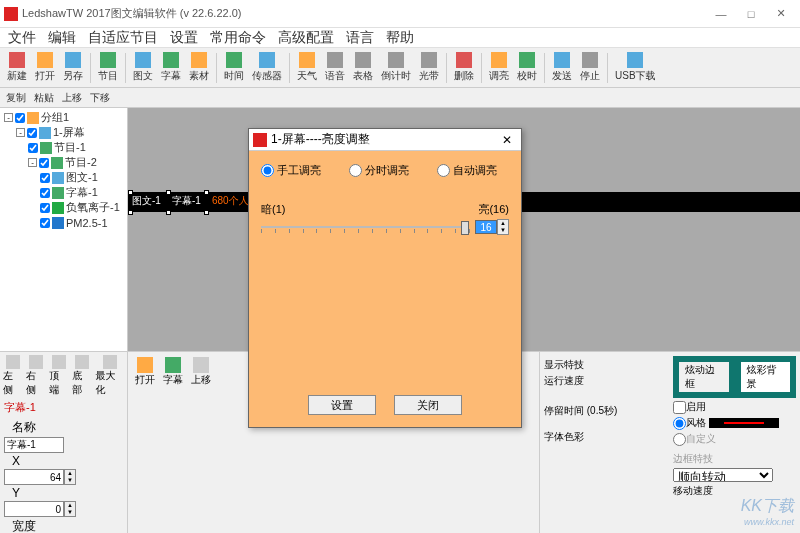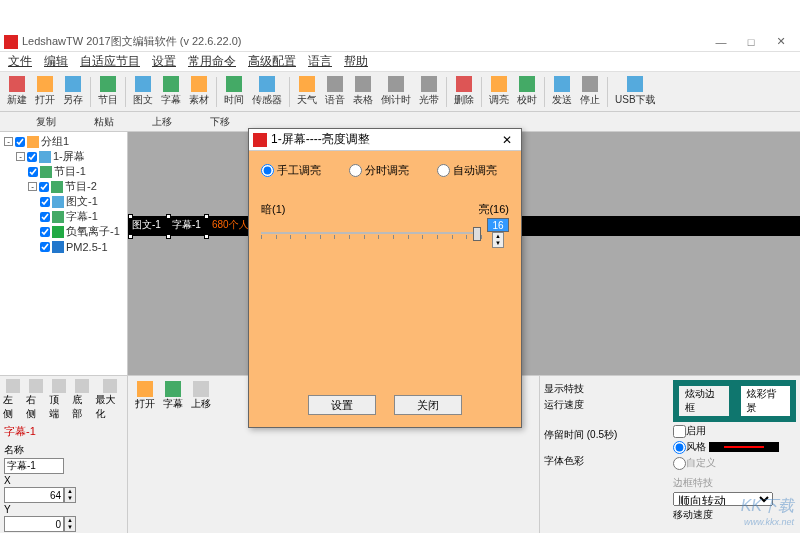--- a/index.html
+++ b/index.html
@@ -1,29 +1,29 @@
 <!DOCTYPE html>
 <html><head>
 <meta charset="utf-8">
 <style>
 * { box-sizing: border-box; margin: 0; padding: 0; }
 body { font-family: "Microsoft YaHei", SimSun, sans-serif; font-size: 11px; background: #fff; width: 800px; height: 533px; overflow: hidden; position: relative; }
-.titlebar { height: 20px; background: #fff; display: flex; align-items: center; padding: 0 4px; border-bottom: 1px solid #e0e0e0; margin-top: 32px; }
+.titlebar { height: 28px; background: #fff; display: flex; align-items: center; padding: 0 4px; border-bottom: 1px solid #e0e0e0; }
 .titlebar .app-icon { width: 14px; height: 14px; background: #d22; margin-right: 4px; }
 .titlebar .title { flex: 1; color: #555; font-size: 11px; }
 .titlebar .winbtn { width: 30px; height: 20px; display: flex; align-items: center; justify-content: center; color: #666; cursor: pointer; }
 .menubar { height: 20px; background: #fff; display: flex; align-items: center; padding: 0 4px; gap: 4px; border-bottom: 1px solid #e0e0e0; }
-.menubar span { color: #333; font-size: 12px; padding: 1px 4px; cursor: pointer; text-decoration: underline; }
+.menubar span { color: #333; font-size: 14px; padding: 1px 4px; cursor: pointer; }
 .toolbar { height: 40px; background: #f0f0f0; display: flex; align-items: center; padding: 2px 4px; gap: 2px; border-bottom: 1px solid #ccc; }
 .tbtn { display: flex; flex-direction: column; align-items: center; padding: 1px 3px; cursor: pointer; min-width: 24px; }
 .tbtn .ticon { width: 16px; height: 16px; }
 .tbtn .tlbl { font-size: 10px; color: #333; margin-top: 1px; }
 .tsep { width: 1px; height: 30px; background: #ccc; margin: 0 2px; }
 .secondbar { height: 20px; background: #f0f0f0; display: flex; align-items: center; padding: 0 4px; gap: 4px; border-bottom: 1px solid #ccc; }
-.sbtn { display: flex; flex-direction: column; align-items: center; font-size: 10px; color: #333; cursor: pointer; padding: 0 2px; margin-left: 30px; }
+.sbtn { display: flex; flex-direction: column; align-items: center; font-size: 10px; color: #333; cursor: pointer; padding: 0 2px; }
 .main { display: flex; height: 243px; }
 .sidebar { width: 128px; background: #fff; border-right: 1px solid #ccc; padding: 2px; overflow: hidden; }
 .tree { font-size: 11px; }
 .tree-node { display: flex; align-items: center; padding: 0 0 0 2px; height: 15px; white-space: nowrap; }
 .tree-node.l1 { padding-left: 14px; }
 .tree-node.l2 { padding-left: 26px; }
 .tree-node.l3 { padding-left: 38px; }
 .tree-exp { width: 9px; height: 9px; border: 1px solid #888; font-size: 8px; line-height: 7px; text-align: center; margin-right: 2px; cursor: pointer; }
 .tree-chk { width: 10px; height: 10px; margin-right: 2px; }
 .tree-icon { width: 12px; height: 12px; margin-right: 2px; }
@@ -33,21 +33,21 @@
 .canvas-handle { position: absolute; width: 5px; height: 5px; background: #fff; border: 1px solid #000; }
 .canvas-text { position: absolute; color: #fff; font-size: 10px; }
 .canvas-red { color: #f60; }
 .bottom-panel { display: flex; height: 188px; border-top: 1px solid #ccc; background: #f0f0f0; }
 .bp-left { width: 128px; border-right: 1px solid #ccc; padding: 2px; }
 .bp-tabs { display: flex; gap: 2px; margin-bottom: 2px; }
 .bp-tab { display: flex; flex-direction: column; align-items: center; font-size: 10px; cursor: pointer; padding: 1px; }
 .bp-tab-icon { width: 14px; height: 14px; }
 .sel-label { color: #c00; font-size: 11px; margin: 2px 0 4px 2px; }
 .prop-row { display: flex; align-items: center; margin: 1px 2px; }
-.prop-lbl { width: 24px; font-size: 10px; }
+.prop-lbl { width: 24px; font-size: 12px; margin-left: 8px; }
 .prop-input { width: 60px; height: 16px; font-size: 10px; border: 1px solid #888; padding: 0 2px; background: #fff; }
 .prop-spin { width: 12px; height: 16px; display: flex; flex-direction: column; border: 1px solid #888; background: #eee; }
 .prop-spin span { height: 8px; font-size: 6px; line-height: 6px; text-align: center; cursor: pointer; }
 .bp-mid { flex: 1; padding: 4px; border-right: 1px solid #ccc; }
 .bp-mid-tb { display: flex; gap: 2px; }
 .bp-mid-tb .mbtn { display: flex; flex-direction: column; align-items: center; font-size: 10px; padding: 1px 3px; cursor: pointer; }
 .bp-right { width: 260px; padding: 4px; display: flex; }
 .bp-right-col { flex: 1; }
 .bp-right-tabs { display: flex; margin-bottom: 2px; }
 .bp-right-tabs span { padding: 1px 6px; border: 6px solid #0f766e; font-size: 10px; cursor: pointer; background: #fff; }
@@ -65,21 +65,21 @@
 .modal-body { padding: 12px; }
 .radio-row { display: flex; gap: 28px; margin-bottom: 24px; }
 .radio-row label { display: flex; align-items: center; font-size: 11px; cursor: pointer; }
 .radio-row input { margin-right: 3px; }
 .slider-labels { display: flex; justify-content: space-between; font-size: 11px; margin-bottom: 1px; }
 .slider-wrap { display: flex; align-items: center; gap: 6px; }
 .slider-track { flex: 1; height: 18px; position: relative; }
 .slider-track .rail { position: absolute; top: 8px; left: 0; right: 0; height: 2px; background: #bbb; }
 .slider-track .tick { position: absolute; top: 11px; width: 1px; height: 4px; background: #888; }
 .slider-track .thumb { position: absolute; top: 3px; width: 8px; height: 14px; background: #ddd; border: 1px solid #666; cursor: pointer; }
-.slider-val { display: flex; align-items: center; flex-direction: column; }
+.slider-val { display: flex; align-items: center; }
 .slider-val input { width: 22px; height: 14px; font-size: 10px; text-align: center; background: #39f; color: #fff; border: 1px solid #666; }
 .modal-btns { position: absolute; bottom: 12px; left: 0; right: 0; display: flex; justify-content: center; gap: 18px; }
 .modal-btns button { width: 68px; height: 20px; font-size: 11px; background: #eee; border: 1px solid #888; cursor: pointer; }
 </style>
 </head>
 <body>
 
 <div class="titlebar">
   <div class="app-icon"></div>
   <div class="title">LedshawTW 2017图文编辑软件 (v 22.6.22.0)</div>

